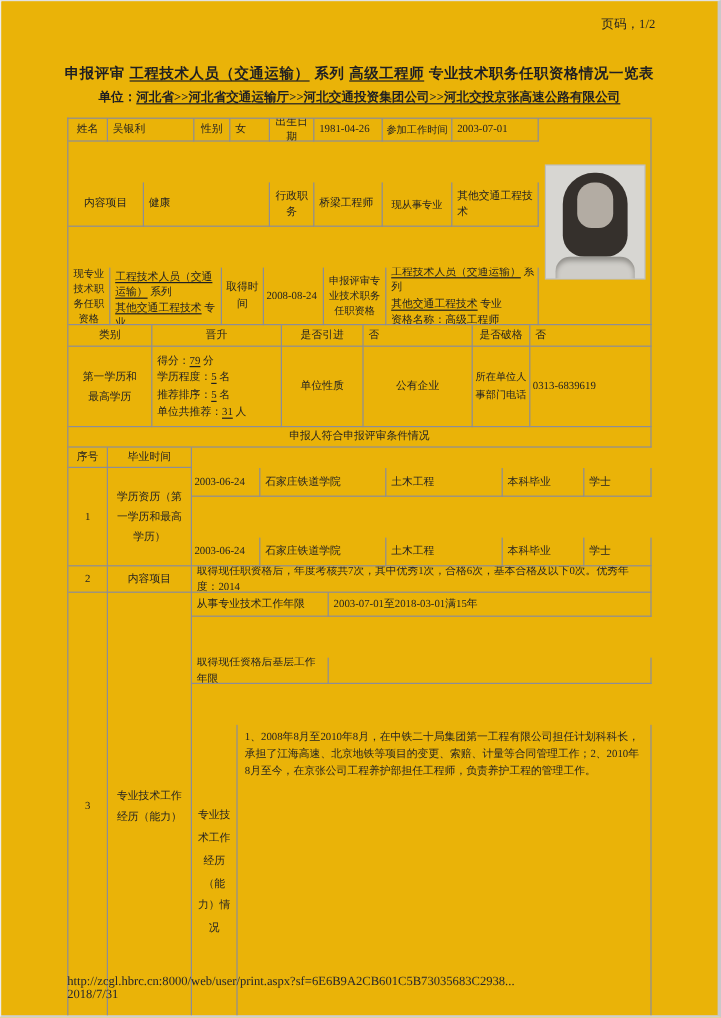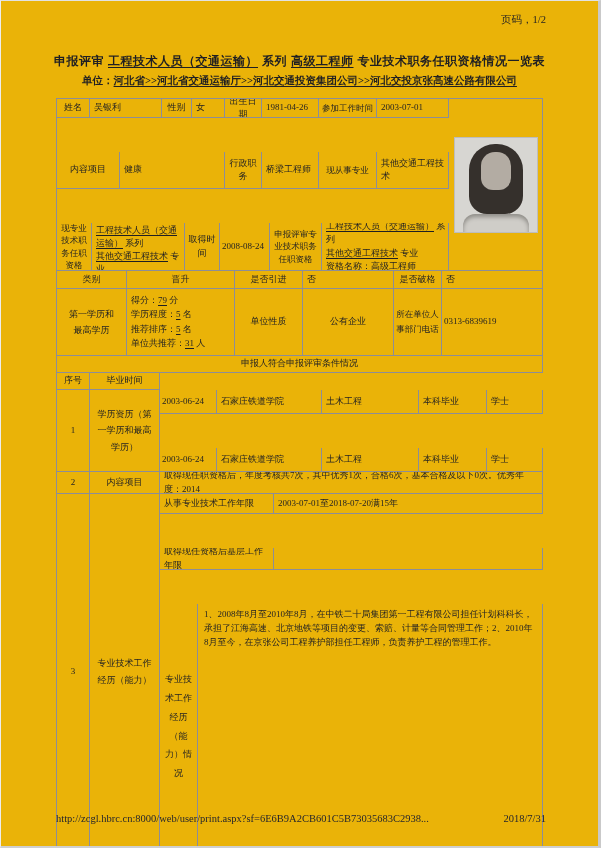--- a/index.html
+++ b/index.html
@@ -30,21 +30,21 @@
   .vcol { display:flex; flex-direction:column;gap:34px; }
   .small { font-size:8.5px;font-family:Liberation Serif, serif; }
   .lh18 { line-height:1.8; }
   .scorelines div { margin:1px 0; }
   
   .photo-cell { width:94px; }
   .photo { position:relative; width:82px; height:94px; background:#d7d6d2; overflow:hidden; box-shadow:0 0 0 1px #bdbdbd; }
   .hair { position:absolute; left:14px; top:6px; width:54px; height:70px; background:#35302c; border-radius:26px 26px 18px 18px; }
   .face { position:absolute; left:26px; top:14px; width:30px; height:38px; background:#b3aca3; border-radius:14px 14px 12px 12px; }
   .shoulders { position:absolute; left:8px; bottom:-8px; width:66px; height:26px; background:#cfcdc8; border-radius:12px 12px 0 0; box-shadow:inset 0 3px 4px #8f8d88; }
-  .footer { position:absolute; top:812px; left:55px; width:490px; display:flex; justify-content:space-between; font-size:10.5px; color:#26262c; }
+  .footer { position:absolute; top:812px; left:55px; width:490px; display:flex; justify-content:space-between; font-size:10.5px; color:#26262c;flex-direction:column; }
 </style>
 </head>
 <body>
 
 <div class="page">
 
   <div class="pageno">页码，1/2</div>
 
   <div class="title">
     <span>申报评审</span><span class="u">工程技术人员（交通运输）</span><span>系列</span><span class="u">高级工程师</span><span>专业技术职务任职资格情况一览表</span>
@@ -169,21 +169,21 @@
       <div class="c" style="width:70px">内容项目</div>
       <div class="c tl grow">取得现任职资格后，年度考核共7次，其中优秀1次，合格6次，基本合格及以下0次。优秀年度：2014</div>
     </div>
 
     <div class="row">
       <div class="c" style="width:33px">3</div>
       <div class="c lh18" style="width:70px; padding:2px 4px">专业技术工作经历（能力）</div>
       <div class="grow vcol">
         <div class="row" style="height:20px">
           <div class="c tl" style="width:114px">从事专业技术工作年限</div>
-          <div class="c tl grow">2003-07-01至2018-07-20满15年</div>
+          <div class="c tl grow">2003-07-01至2018-03-01满15年</div>
         </div>
         <div class="row" style="height:22px">
           <div class="c tl" style="width:114px">取得现任资格后基层工作年限</div>
           <div class="c tl grow"></div>
         </div>
         <div class="row" style="height:246px">
           <div class="c" style="width:38px; line-height:2.1; padding:1px">专业技术工作经历（能力）情况</div>
           <div class="c tl top grow" style="padding:4px 6px; line-height:1.55">1、2008年8月至2010年8月，在中铁二十局集团第一工程有限公司担任计划科科长，承担了江海高速、北京地铁等项目的变更、索赔、计量等合同管理工作；2、2010年8月至今，在京张公司工程养护部担任工程师，负责养护工程的管理工作。</div>
         </div>
       </div>

